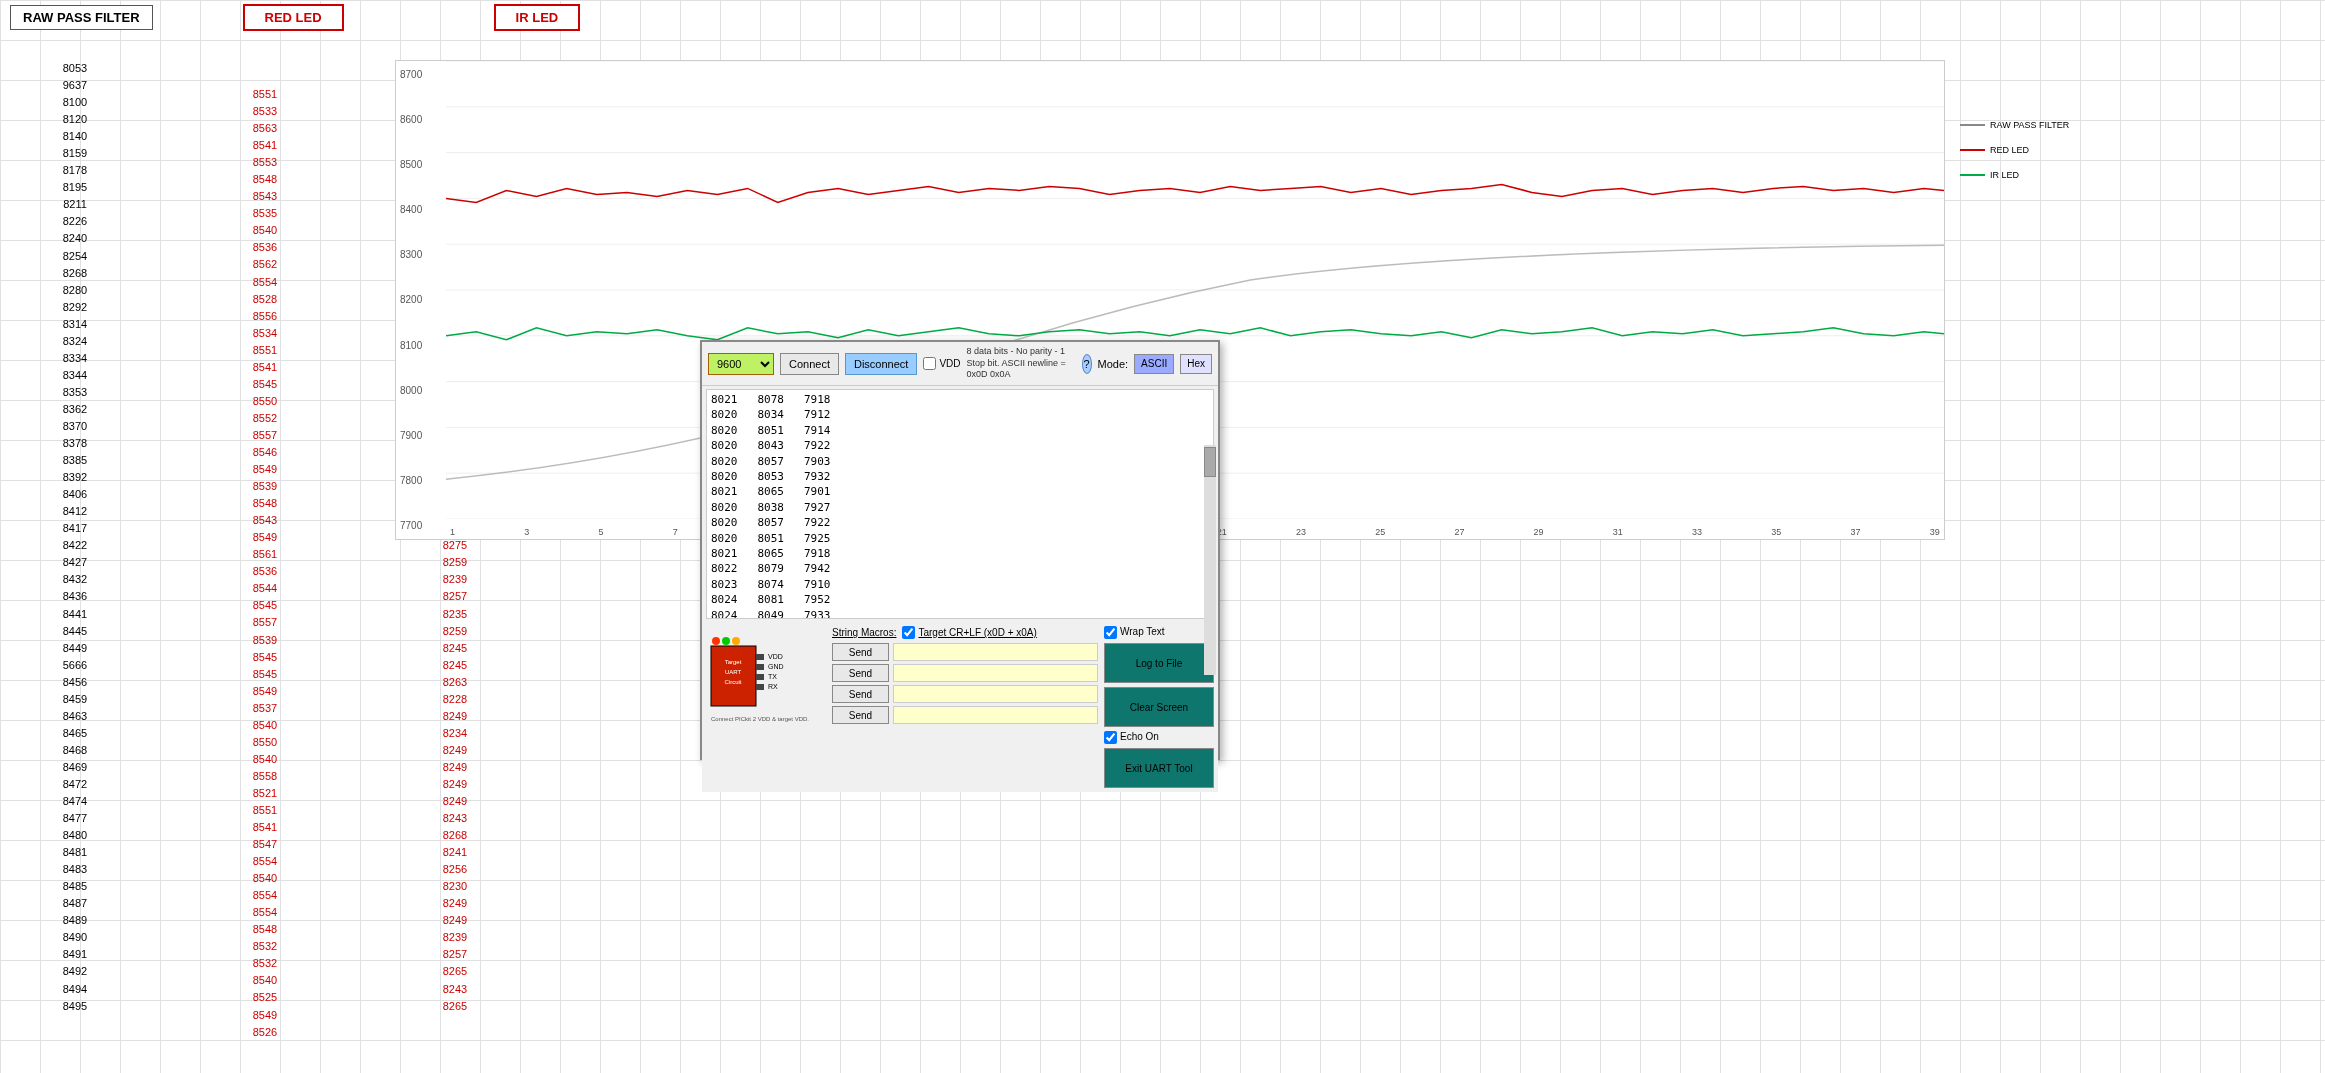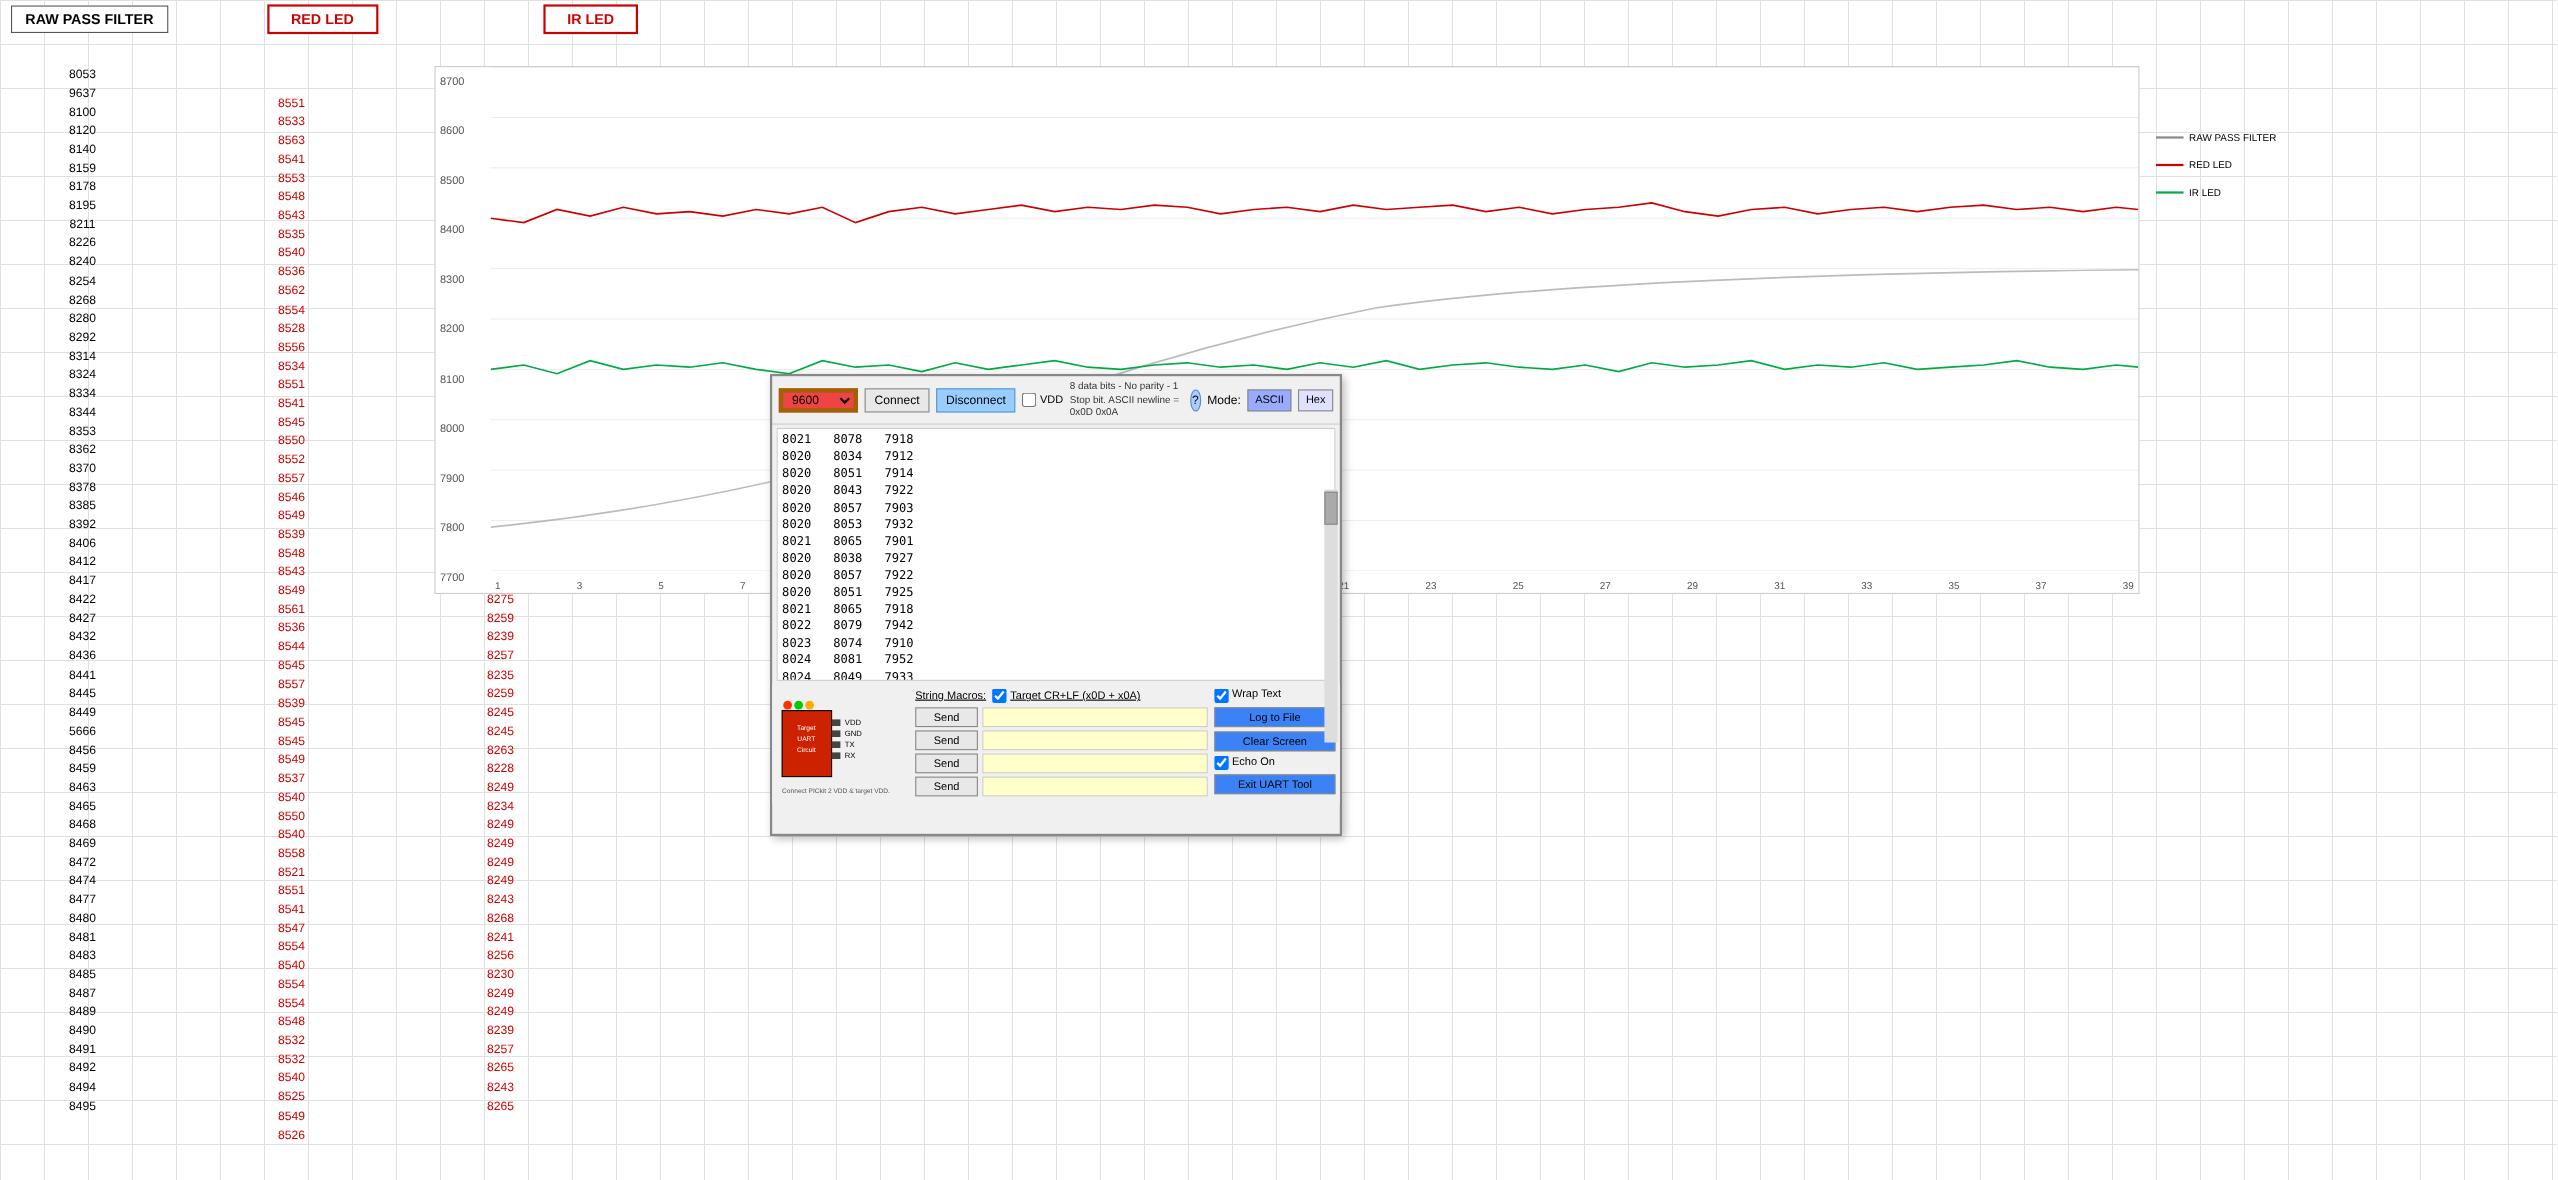--- a/index.html
+++ b/index.html
@@ -248,22 +248,22 @@
       display: flex;
       align-items: center;
       padding: 4px 6px;
       gap: 6px;
       border-bottom: 1px solid #ccc;
     }
 
     .uart-select {
       height: 22px;
       font-size: 11px;
-      border: 4px solid #a16207;
-      background: #ef4444;
+      border: 1px solid #a16207;
+      background: #bef264;
       padding: 0 4px;
     }
 
     .uart-btn {
       height: 22px;
       font-size: 11px;
       border: 1px solid #888;
       background: #e8e8e8;
       cursor: pointer;
       padding: 0 8px;
@@ -389,24 +389,24 @@
     }
 
     .uart-right-btns {
       display: flex;
       flex-direction: column;
       gap: 4px;
       width: 110px;
     }
 
     .uart-right-btn {
-      height: 18px;
+      height: 40px;
       font-size: 10px;
       border: 1px solid #888;
-      background: #3b82f6;
+      background: #0f766e;
       cursor: pointer;
     }
 
     .uart-right-cb {
       display: flex;
       gap: 3px;
       font-size: 10px;
     }
 
     

